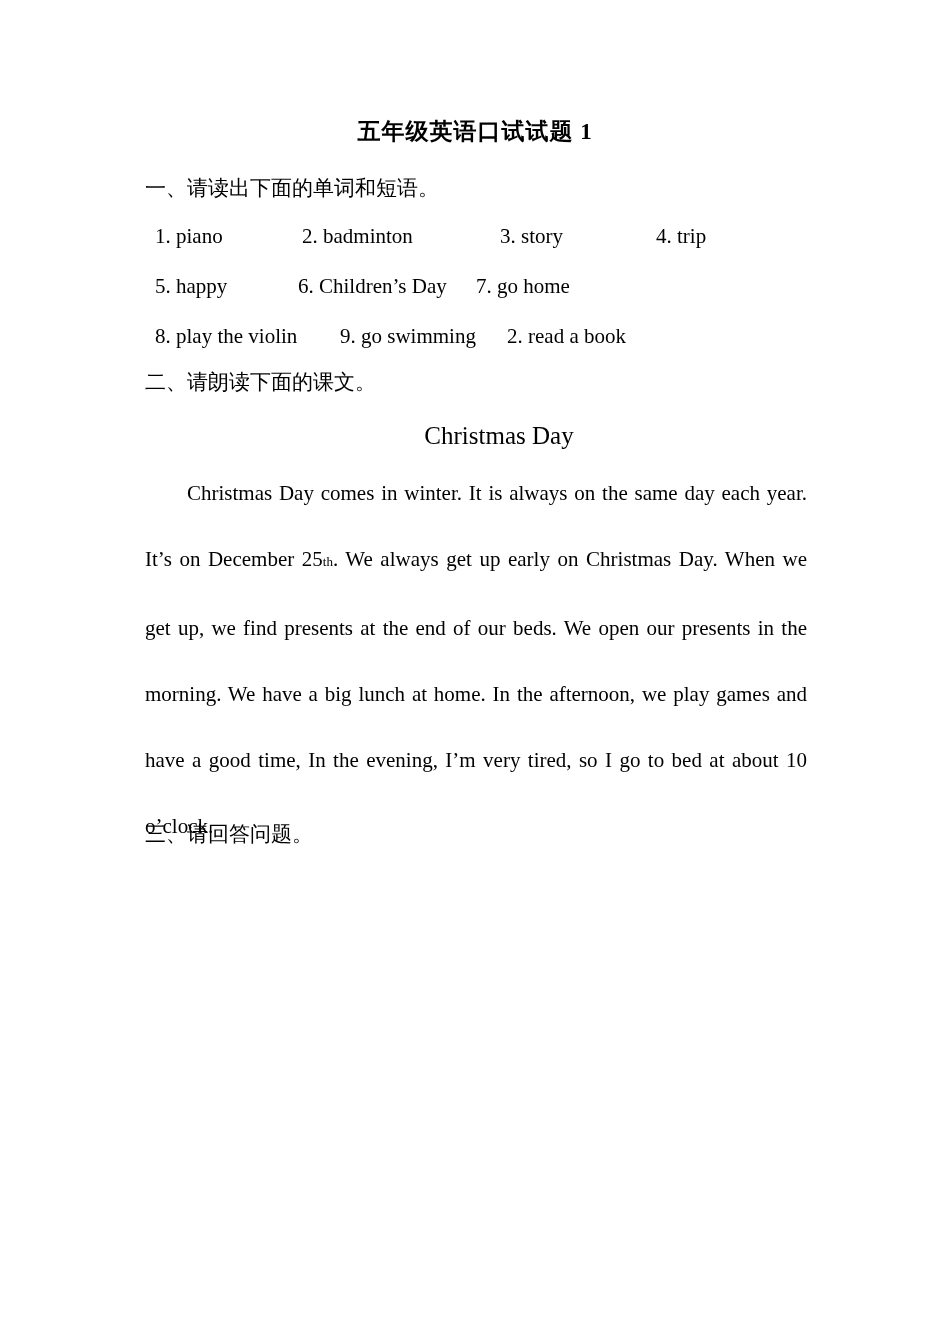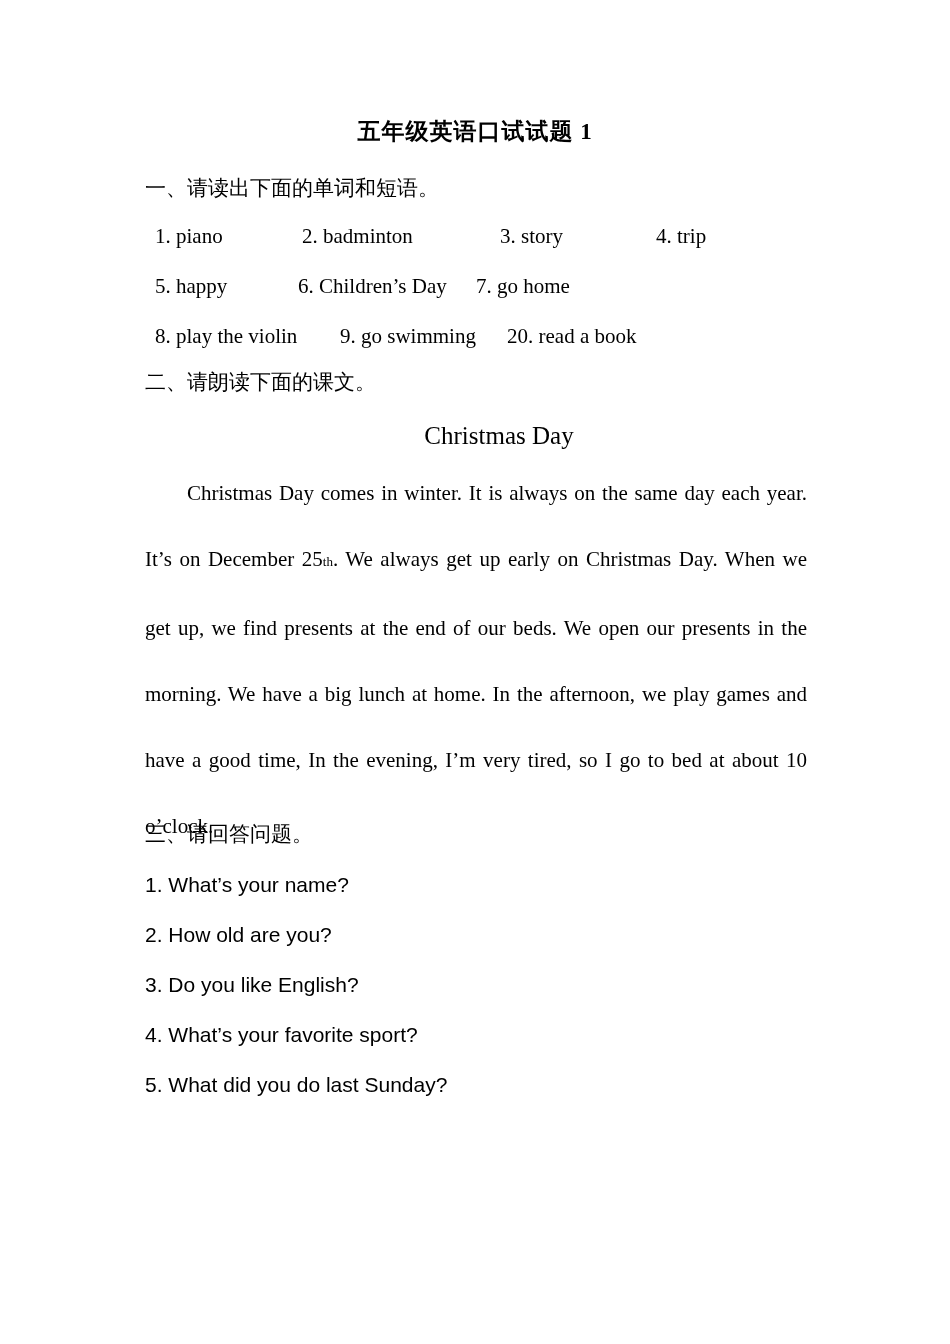--- a/index.html
+++ b/index.html
@@ -116,34 +116,27 @@
 
   <div class="words-row" id="words-row-2">
     <span class="w1">5. happy</span>
     <span class="w2">6. Children’s Day</span>
     <span class="w3">7. go home</span>
   </div>
 
   <div class="words-row" id="words-row-3">
     <span class="w1">8. play the violin</span>
     <span class="w2">9. go swimming</span>
-    <span class="w3">20. read a book</span>
+    <span class="w3">2. read a book</span>
   </div>
 
   <div class="section-heading" id="s2-heading">二、请朗读下面的课文。</div>
 
   <div class="passage-title">Christmas Day</div>
 
   <div class="passage">
     <span>Christmas Day comes in winter. It is always on the same day each year. It’s on December 25</span><span class="ordinal">th</span><span>. We always get up early on Christmas Day. When we get up, we find presents at the end of our beds. We open our presents in the morning. We have a big lunch at home. In the afternoon, we play games and have a good time, In the evening, I’m very tired, so I go to bed at about 10 o’clock.</span>
   </div>
 
   <div class="section-heading" id="s3-heading">三、请回答问题。</div>
 
-  <div class="questions">
-    <div class="question">1. What’s your name?</div>
-    <div class="question">2. How old are you?</div>
-    <div class="question">3. Do you like English?</div>
-    <div class="question">4. What’s your favorite sport?</div>
-    <div class="question">5. What did you do last Sunday?</div>
-  </div>
 
 </div>
 
 </body></html>

